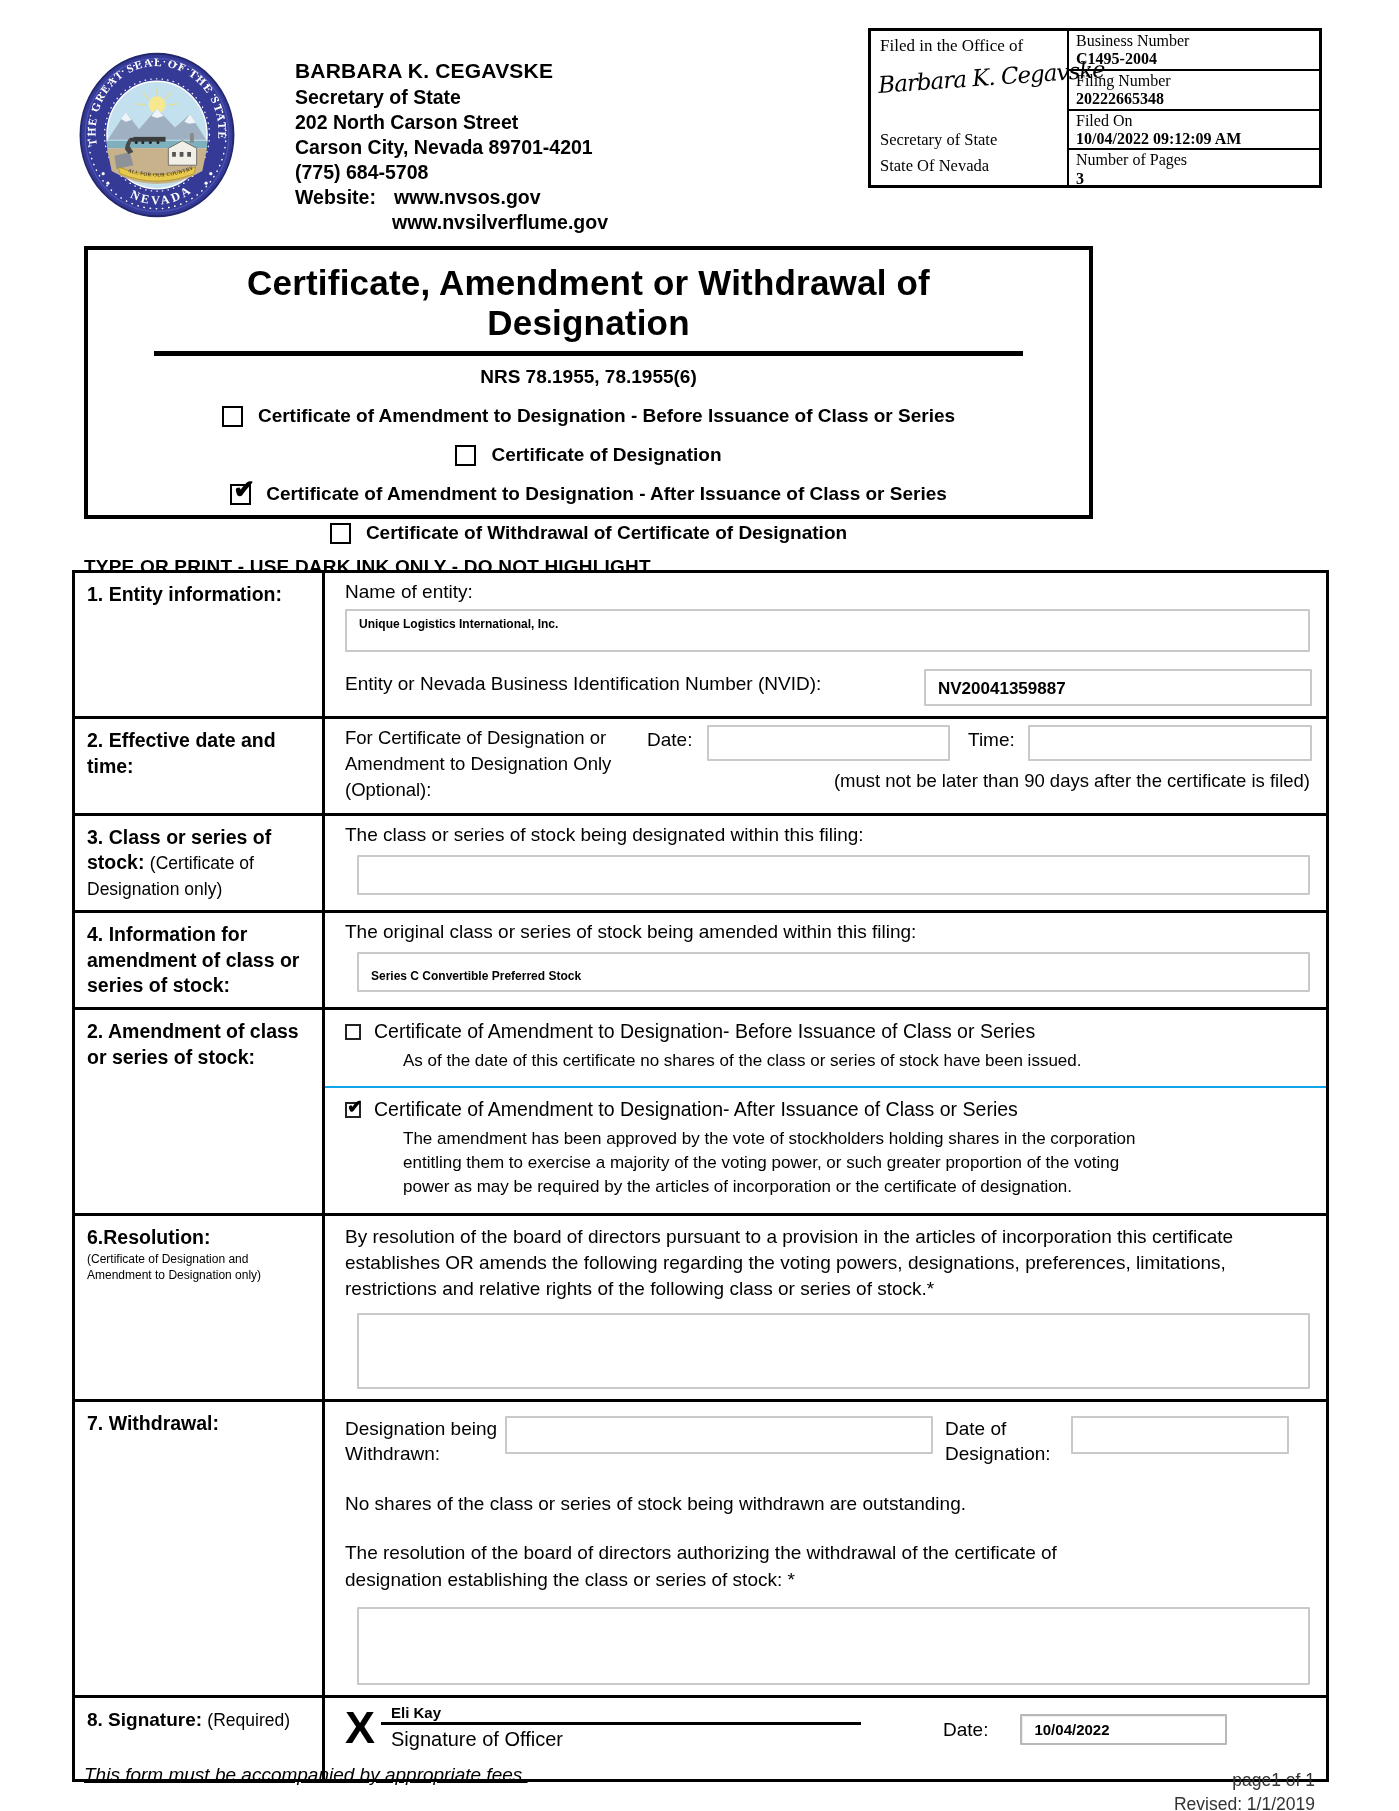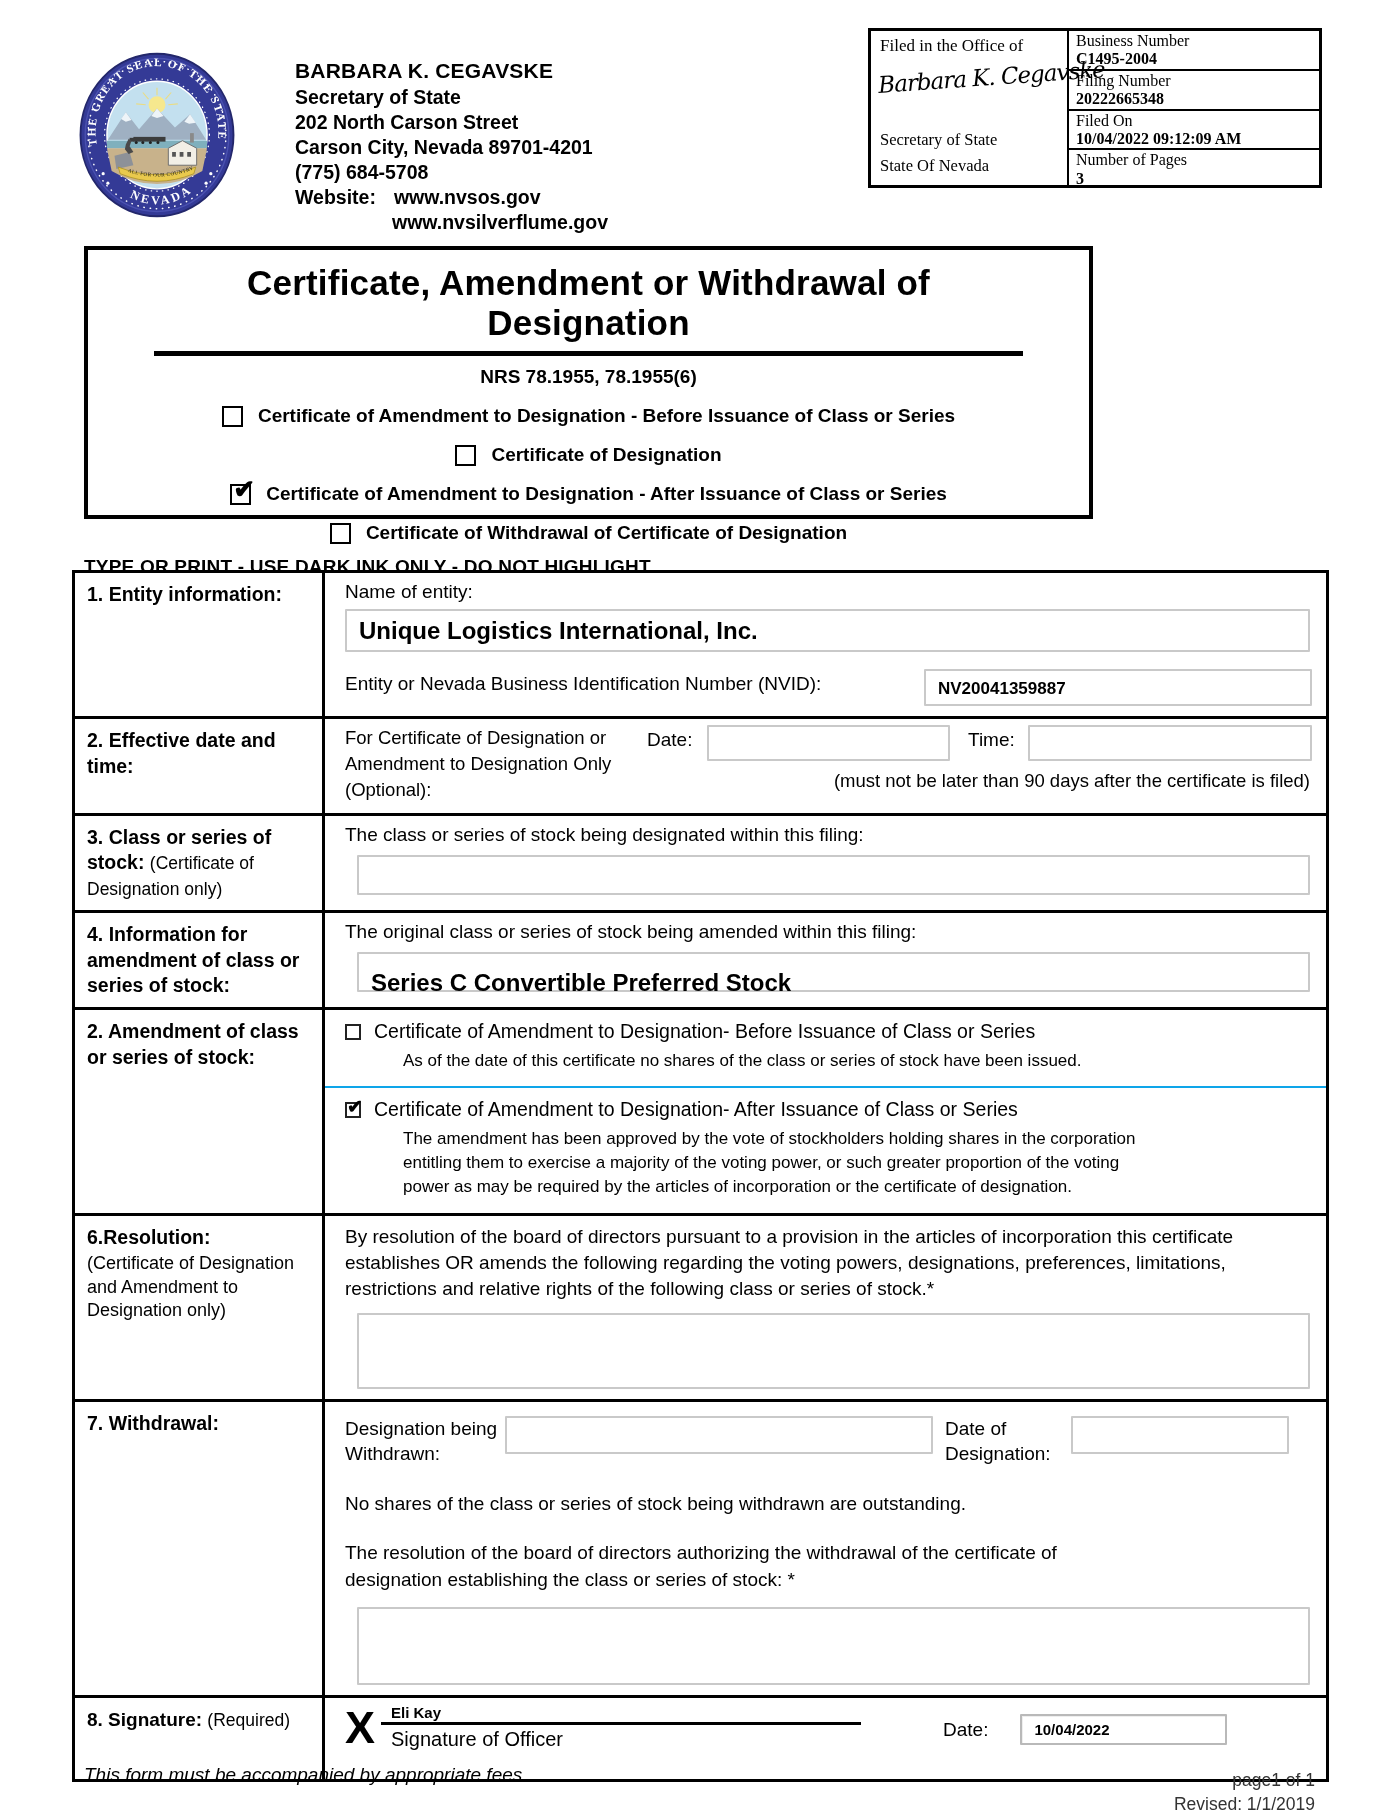--- a/index.html
+++ b/index.html
@@ -52,24 +52,24 @@
 
   
   .instruction { position:absolute; left:84px; top:556px; font-size:19px; font-weight:bold; letter-spacing:.2px; }
 
   
   .form-table { position:absolute; left:72px; top:570px; width:1257px; border:3px solid #000; background:#fff; }
   .frow { display:flex; border-bottom:3px solid #000; }
   .frow:last-child { border-bottom:none; }
   .cell-l { width:250px; flex:0 0 auto; border-right:3px solid #000; padding:9px 10px 8px 12px; font-size:19.5px; font-weight:bold; line-height:1.32; }
   .cell-l .sub { font-weight:normal; font-size:17.5px; }
-  .cell-l .sub-block { font-weight:normal; font-size:18px; line-height:1.3; margin-top:2px; }
+  .cell-l .sub-block { font-weight:normal; font-size:12px; line-height:1.3; margin-top:2px; }
   .cell-r { flex:1; padding:8px 14px 10px 20px; font-size:19px; }
 
-  .field { background:#fff; border:2px solid #c9c9c9; border-radius:1px; padding:6px 12px 0 12px; font-weight:bold; font-size:24px; }
+  .field { background:#fff; border:2px solid #c9c9c9; border-radius:1px; padding:6px 12px 0 12px; font-weight:bold; font-size:12px; }
 
   
   .r1 { min-height:131px; }
   .name-field { height:43px; margin-top:6px; width:calc(100% - 2px); }
   .nvid-row { display:flex; align-items:flex-start; margin-top:17px; }
   .nvid-label { flex:1; padding-top:4px; }
   .nvid-field { width:388px; height:37px; font-size:17px; padding-top:8px; }
 
   
   .r2 { min-height:77px; }
@@ -123,21 +123,21 @@
   .x-mark { font-size:45px; font-weight:bold; line-height:.95; margin-top:3px; }
   .sig-block { width:480px; margin-left:6px; }
   .signer-name { font-size:15px; font-weight:bold; margin-left:10px; }
   .sig-line { border-bottom:3px solid #000; margin-top:1px; }
   .sig-caption { font-size:20px; margin:3px 0 0 10px; }
   .r8-date-label { margin:15px 0 0 82px; }
   .r8-date-field { width:207px; height:31px; margin:10px 0 0 32px; font-size:15px; padding-top:5px;
                    border:2px solid #b9b9b9; box-shadow:inset 1px 1px 0 #eee; }
 
   
-  .fees-note { position:absolute; left:84px; top:1764px; font-size:19px; font-style:italic; }
+  .fees-note { position:absolute; left:84px; top:1764px; font-size:19px; font-style:italic;text-decoration:underline; }
   .page-info { position:absolute; right:84px; top:1770px; font-size:17.5px; color:#333; }
   .revised { position:absolute; right:84px; top:1794px; font-size:17.5px; color:#333; }
 </style>
 </head>
 <body>
 
 <div class="page">
 
   <svg class="seal" viewBox="0 0 170 180">
     <ellipse cx="85" cy="90" rx="81" ry="86" fill="#343a96" stroke="#23276b" stroke-width="2"></ellipse>

